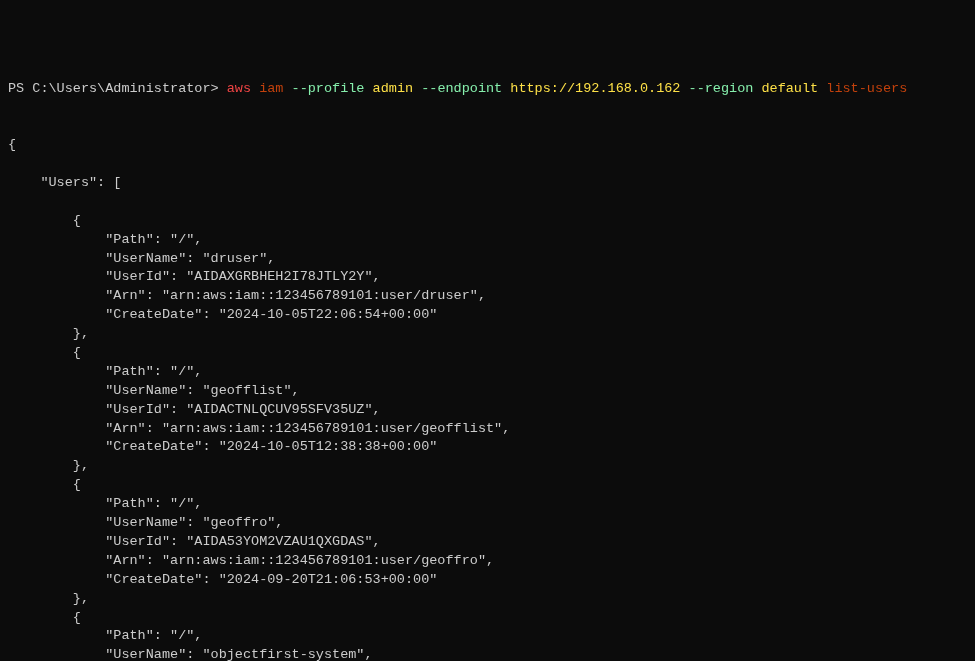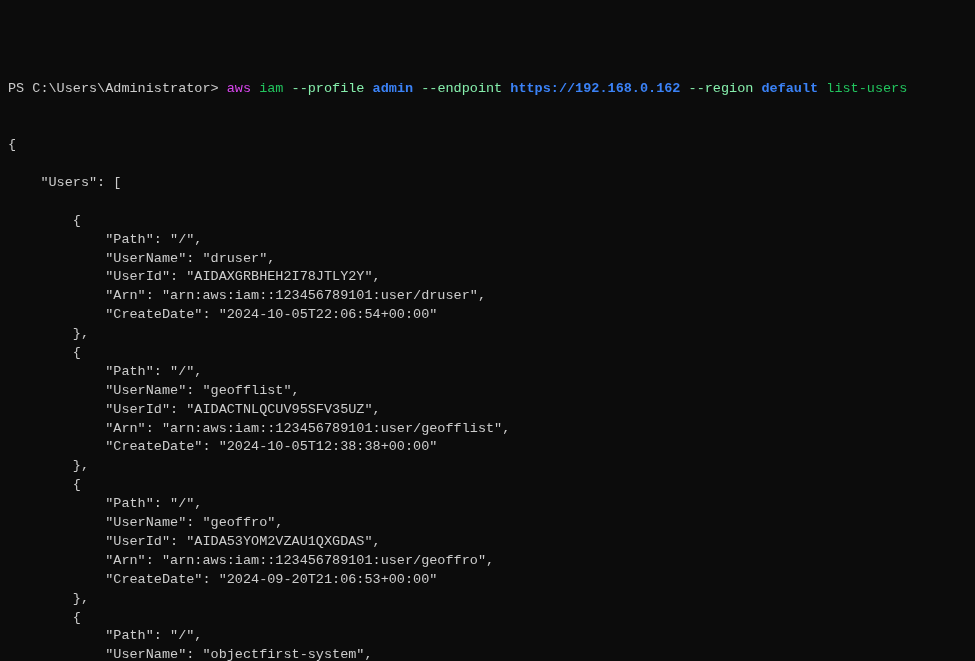--- a/index.html
+++ b/index.html
@@ -20,31 +20,30 @@
     }
     .prompt-line {
       display: flex;
       flex-wrap: wrap;
       align-items: baseline;
     }
     .ps-prompt {
       color: #cccccc;
     }
     .cmd-aws {
-      color: #d946ef;
+      color: #ef4444;
     }
     .cmd-sub {
-      color: #22c55e;
+      color: #c2410c;
     }
     .cmd-flag {
       color: #86efac;
     }
     .cmd-value {
-      color: #3b82f6;
-      font-weight: bold;
+      color: #fde047;
     }
     .output {
       color: #cccccc;
       white-space: pre;
     }
   </style>
 </head>
 <body>
 
 

